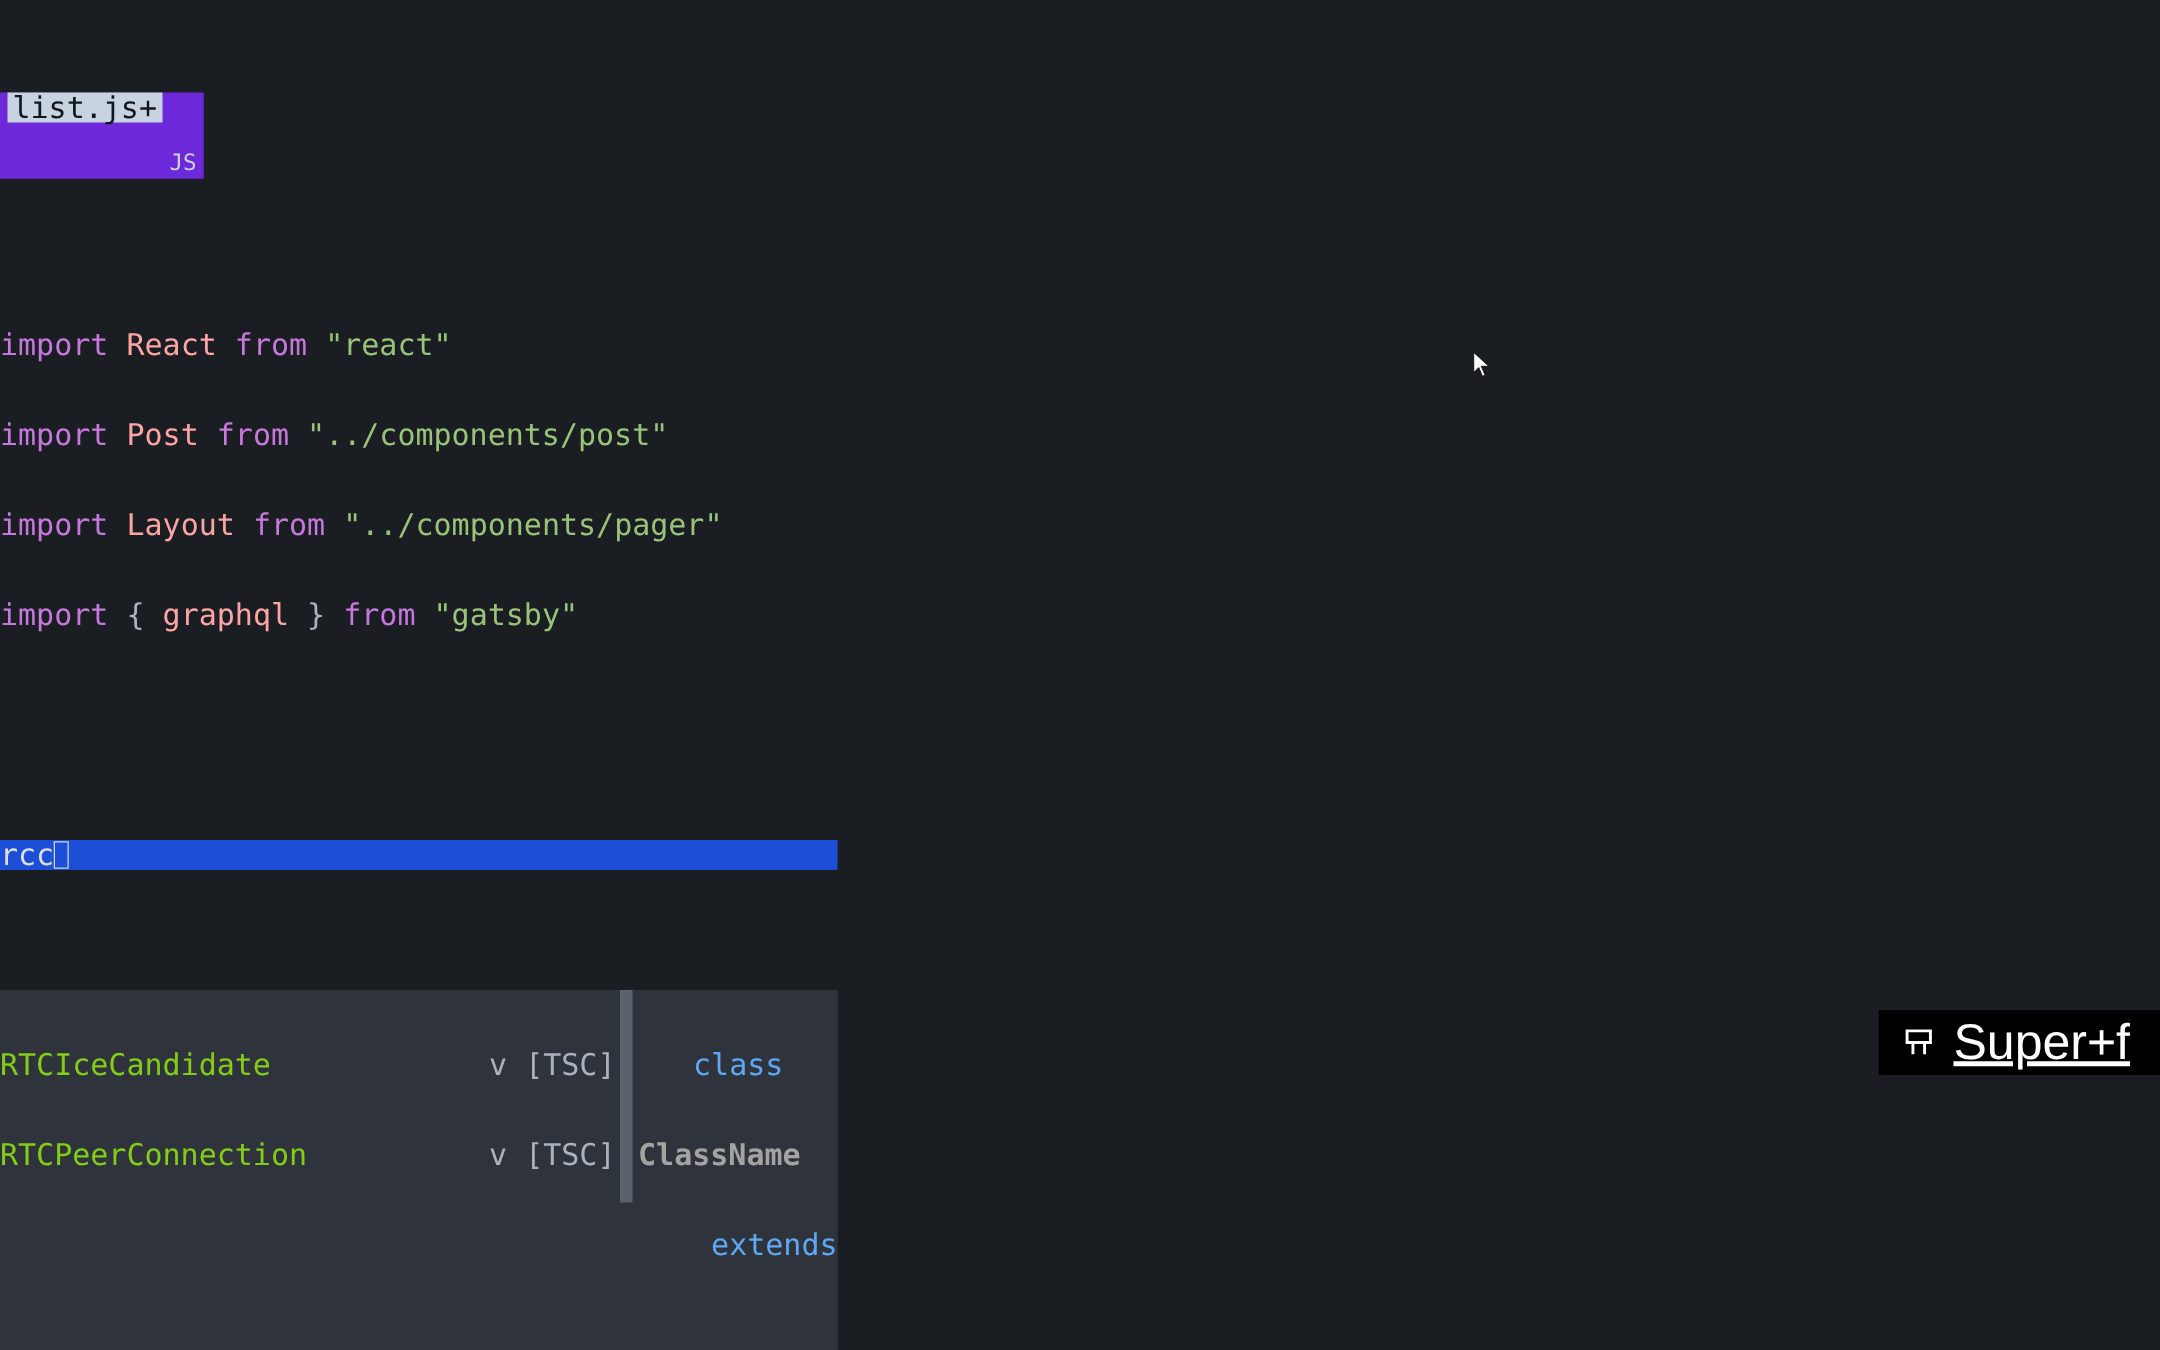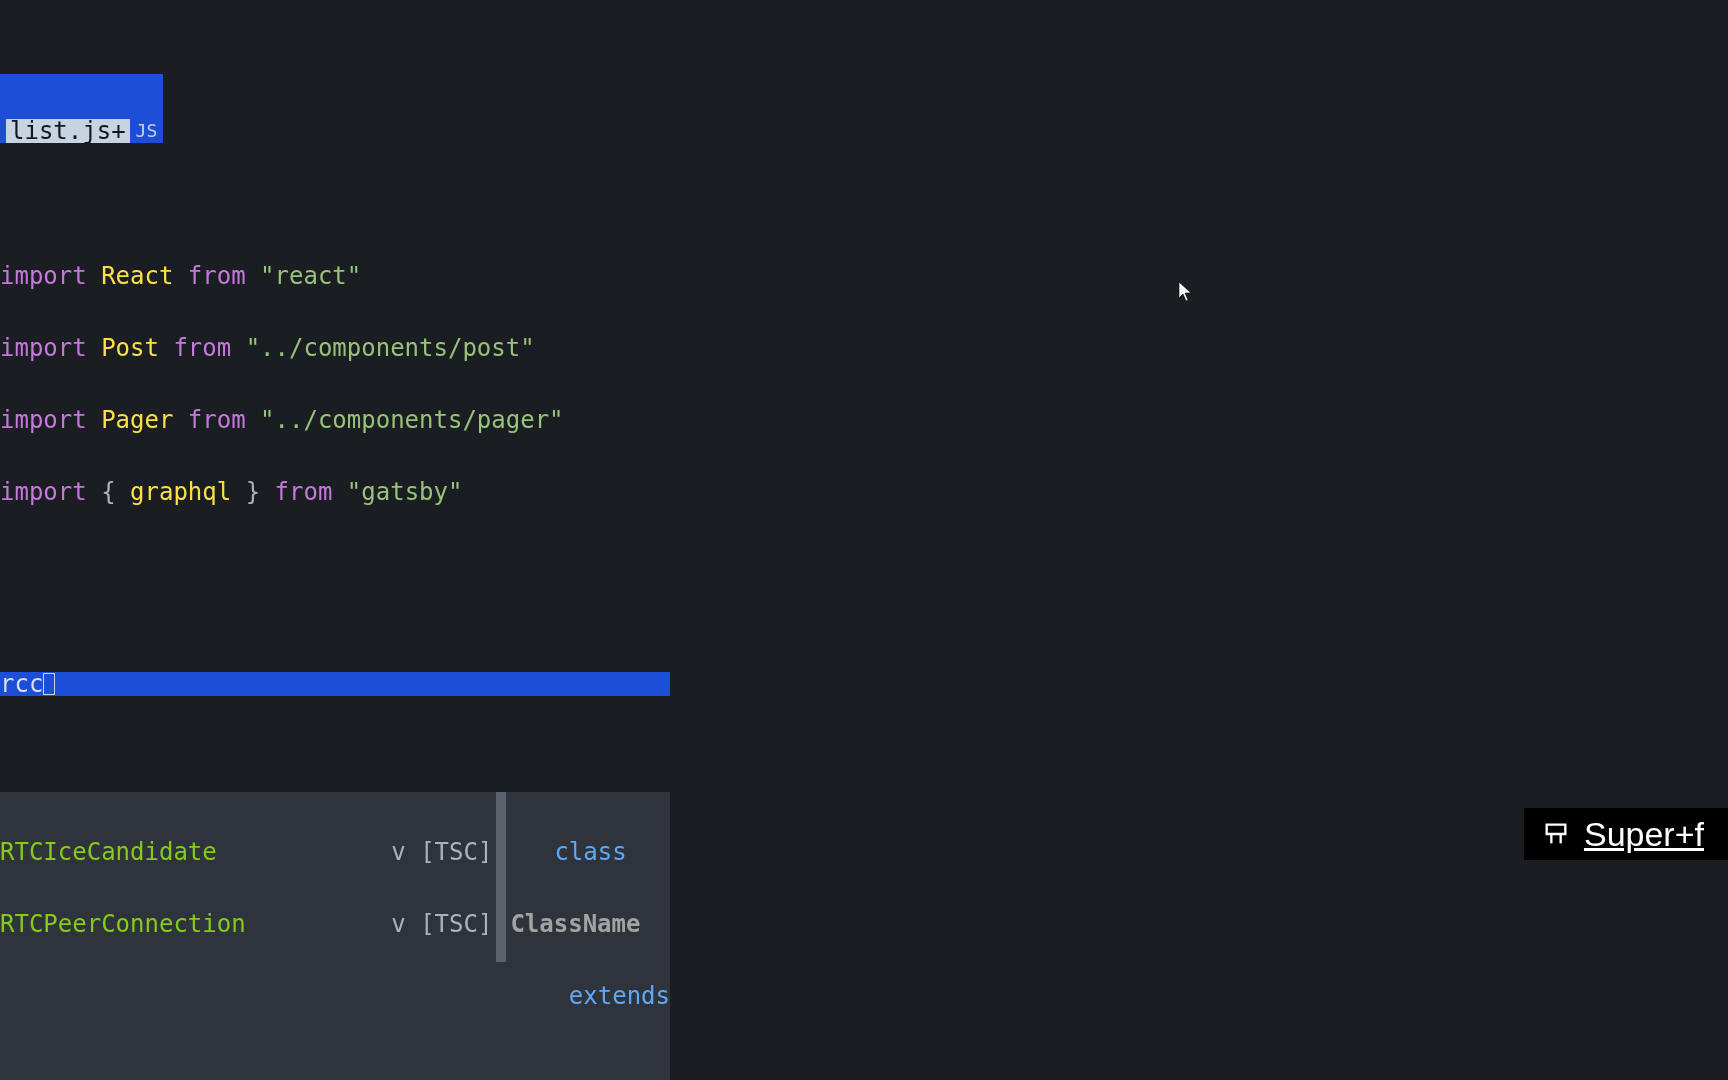--- a/index.html
+++ b/index.html
@@ -22,41 +22,41 @@
 
   
   .tabbar {
     display: flex;
     align-items: center;
     background: #1a1d21;
     height: 24px;
   }
   .tab {
     display: flex;
-    align-items: flex-end;
+    align-items: flex-start;
     gap: 6px;
     padding: 0 6px;
-    background: #1d4ed8;
+    background: #6d28d9;
     color: #1a1d21;
   }
   .tab-name {
     background: #c7d3e0;
     color: #11161c;
     padding: 0 4px;
   }
   .tab-icon {
     font-family: monospace;
     font-size: 18px;
     color: #c7d3e0;
     margin-top: 45px;
   }
 
   
   .kw   { color: #c678dd; margin-top: 44px; }   
-  .id   { color: #fde047; }   
+  .id   { color: #fca5a5; }   
   .str  { color: #98c379; }   
   .punc { color: #abb2bf; }
   .white{ color: #a3a3a3; font-weight: bold; }
   .preview-blue { color: #5fa8f5; margin-left: 44px; }
 
   .code-line {
     height: 24px;
     padding-left: 0;
   }
 
@@ -131,21 +131,21 @@
   .keyhint {
     position: absolute;
     right: 0;
     bottom: 220px;
     background: #000;
     color: #fff;
     padding: 12px 24px 12px 18px;
     display: flex;
     align-items: center;
     gap: 14px;
-    font-size: 34px;
+    font-size: 40px;
     font-family: sans-serif;
   }
   .keyhint .label { text-decoration: underline; }
   .keyhint svg { width: 28px; height: 28px; }
 
   .mouse-cursor {
     position:absolute;
     left:1178px;
     top:282px;
     width:14px;
@@ -164,21 +164,21 @@
     <div class="tab">
       <span class="tab-name">list.js+</span>
       <span class="tab-icon">JS</span>
     </div>
   </div>
 
   
   <div>
     <div class="code-line"><span class="kw">import</span> <span class="id">React</span> <span class="kw">from</span> <span class="str">"react"</span></div>
     <div class="code-line"><span class="kw">import</span> <span class="id">Post</span> <span class="kw">from</span> <span class="str">"../components/post"</span></div>
-    <div class="code-line"><span class="kw">import</span> <span class="id">Pager</span> <span class="kw">from</span> <span class="str">"../components/pager"</span></div>
+    <div class="code-line"><span class="kw">import</span> <span class="id">Layout</span> <span class="kw">from</span> <span class="str">"../components/pager"</span></div>
     <div class="code-line"><span class="kw">import</span> <span class="punc">{ </span><span class="id">graphql</span><span class="punc"> }</span> <span class="kw">from</span> <span class="str">"gatsby"</span></div>
     <div class="code-line">&nbsp;</div>
 
     
     <div class="typed-line">
       <span class="typed-text">rcc</span><span class="cursor"></span>
     </div>
 
     
     <div class="popup">

